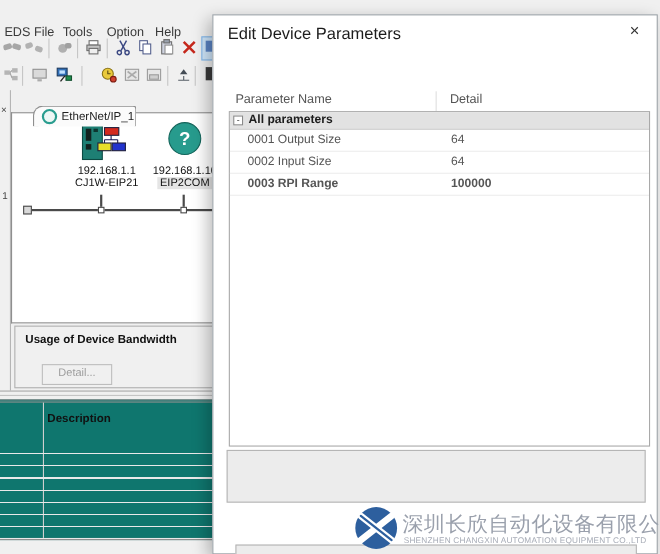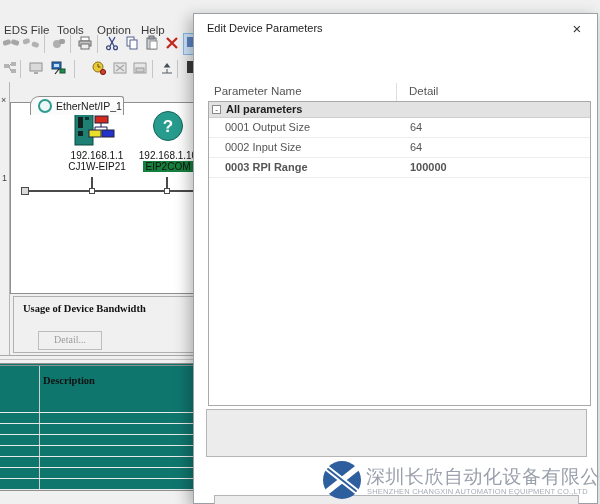--- a/index.html
+++ b/index.html
@@ -3,21 +3,21 @@
 <meta charset="utf-8">
 <style>
   html,body{margin:0;padding:0;}
   body{font-family:"Liberation Sans",sans-serif;background:#fff;}
   #screen{position:relative;width:600px;height:504px;overflow:hidden;background:#f0f0f0;}
   .abs{position:absolute;}
   
   .menu-item{position:absolute;top:14px;font-size:11.5px;color:#3a3a3a;cursor:default;}
   .tbar-sep{position:absolute;width:1px;height:18px;background:#c6c6c6;}
   .ic{position:absolute;width:18px;height:18px;display:flex;align-items:center;justify-content:center;}
-  .mono{font-family:Liberation Serif, serif;}
+  .mono{font-family:Liberation Sans, sans-serif;}
   
   #canvas{position:absolute;left:10px;top:102px;width:190px;height:190px;background:#ffffff;border:1px solid #8f8f8f;border-right:none;}
   #net-tab{position:absolute;left:30px;top:84px;width:94px;height:19px;background:#fbfbfb;border:1px solid #8f8f8f;border-bottom:none;border-radius:9px 3px 0 0;display:flex;align-items:center;gap:4px;padding-left:7px;box-sizing:border-box;z-index:2;margin-top:12px;}
   #net-tab .ring{width:10px;height:10px;border:2px solid #2a9d8f;border-radius:50%;background:#eef7f5;}
   #net-tab span{font-size:10.5px;color:#222;}
   .dev-label{position:absolute;text-align:center;font-size:10px;color:#111;line-height:11px;}
   .busline{position:absolute;background:#4a4a4a;}
   .busnode{position:absolute;width:6px;height:6px;background:#fff;border:1px solid #4a4a4a;box-sizing:border-box;}
   .busend{position:absolute;width:8px;height:8px;background:#d9d9d9;border:1px solid #4a4a4a;box-sizing:border-box;}
   
@@ -25,21 +25,21 @@
   #bw-title{position:absolute;left:9px;top:6px;font-size:10.5px;font-weight:bold;color:#111;}
   #bw-detail{position:absolute;left:24px;top:34px;width:62px;height:17px;background:#f0f0f0;border:1px solid #bdbdbd;font-size:10px;color:#9d9d9d;text-align:center;line-height:16px;}
   .split-line{position:absolute;left:0;width:200px;height:1px;background:#a8a8a8;}
   
   #desc-table{position:absolute;left:0;top:363px;width:200px;height:128px;background:#0f766e;border-top:3px double #8f8f8f;border-bottom:2px solid #8f8f8f;box-sizing:border-box;}
   #desc-col-line{position:absolute;left:39px;top:0;width:1px;height:100%;background:#cfcfcf;}
   #desc-grid{position:absolute;left:0;top:36px;width:100%;height:88px;background:repeating-linear-gradient(to bottom,transparent 0 10px,#e9e9e9 10px 11px);}
   #desc-header{position:absolute;left:43px;top:9px;font-size:10.5px;font-weight:bold;color:#111;}
   
   #dialog{position:absolute;left:193px;top:13px;width:405px;height:491px;background:#fff;border:1px solid #9aa0a6;box-shadow:-4px 4px 14px rgba(0,0,0,0.28);box-sizing:border-box;z-index:10;}
-  #dlg-title{position:absolute;left:13px;top:8px;font-size:11px;color:#1c1c1c;}
+  #dlg-title{position:absolute;left:13px;top:8px;font-size:15px;color:#1c1c1c;}
   #dlg-close{position:absolute;right:10px;top:5px;font-size:15px;color:#333;width:20px;height:20px;text-align:center;line-height:20px;cursor:default;}
   #dlg-tab{position:absolute;left:10px;top:37px;width:66px;height:22px;background:#fff;border:1px solid #d9d9d9;border-bottom:none;box-sizing:border-box;text-align:center;line-height:21px;font-size:11px;color:#444;}
   .col-h{position:absolute;top:71px;font-size:11.5px;color:#555;}
   #col-divider{position:absolute;left:202px;top:69px;width:1px;height:18px;background:#dedede;}
   #param-box{position:absolute;left:14px;top:87px;width:383px;height:305px;border:1px solid #a9a9a9;background:#fff;box-sizing:border-box;}
   #grp-row{position:absolute;left:0;top:0;width:100%;height:16px;background:#e2e2e2;border-bottom:1px solid #cfcfcf;box-sizing:border-box;}
   #grp-row .minus{position:absolute;left:3px;top:3px;width:9px;height:9px;border:1px solid #8a8a8a;background:#fff;font-size:8px;line-height:7px;text-align:center;color:#333;box-sizing:border-box;}
   #grp-row .g-label{position:absolute;left:17px;top:1px;font-size:11px;font-weight:bold;color:#1d1d1d;}
   .p-row{position:absolute;left:0;width:100%;height:20px;border-bottom:1px solid #ededed;box-sizing:border-box;}
   .p-name{position:absolute;left:16px;top:3px;font-size:11px;color:#555;}
@@ -219,21 +219,21 @@
         <div class="dev-label" style="left:0;top:45px;width:76px;">
           <div>192.168.1.1</div>
           <div>CJ1W-EIP21</div>
         </div>
       </div>
 
       <div class="abs" style="left:118px;top:2px;width:78px;height:88px;">
         <div class="abs" style="left:24px;top:6px;width:30px;height:30px;border-radius:50%;background:#279b8d;border:1px solid #13645a;color:#fff;font-weight:bold;font-size:17px;text-align:center;line-height:29px;box-sizing:border-box;">?</div>
         <div class="dev-label" style="left:0;top:45px;width:78px;">
           <div>192.168.1.10</div>
-          <div><span style="background:#15803d;padding:0 2px;">EIP2COM</span></div>
+          <div><span style="background:#e5e5e5;padding:0 2px;">EIP2COM</span></div>
         </div>
       </div>
 
       <div class="busline" style="left:14px;top:87px;width:176px;height:2px;"></div>
       <div class="busline" style="left:80px;top:74px;width:2px;height:13px;"></div>
       <div class="busline" style="left:155px;top:74px;width:2px;height:13px;"></div>
       <div class="busend" style="left:10px;top:84px;"></div>
       <div class="busnode" style="left:78px;top:85px;"></div>
       <div class="busnode" style="left:153px;top:85px;"></div>
     </div>

